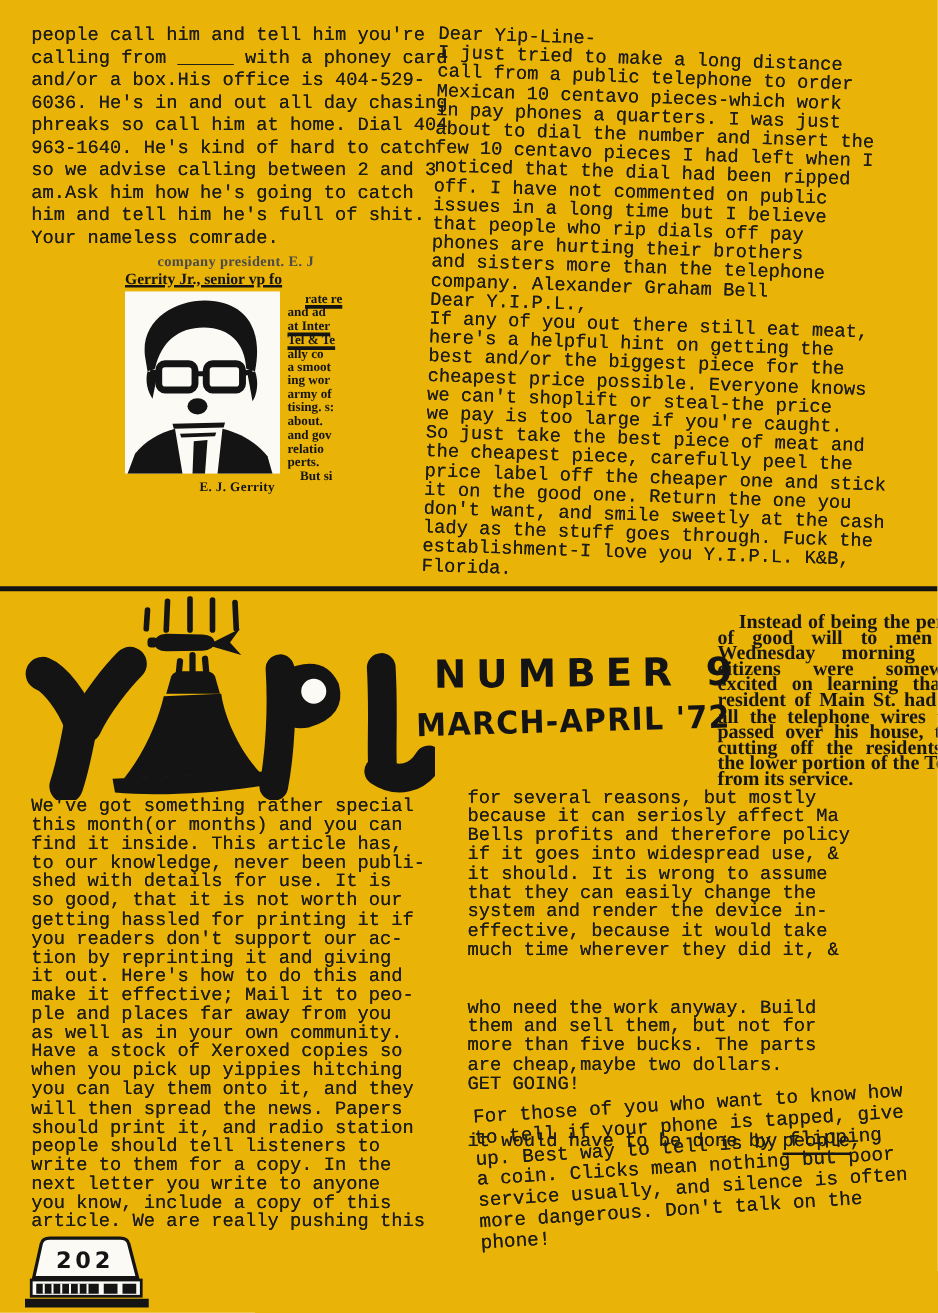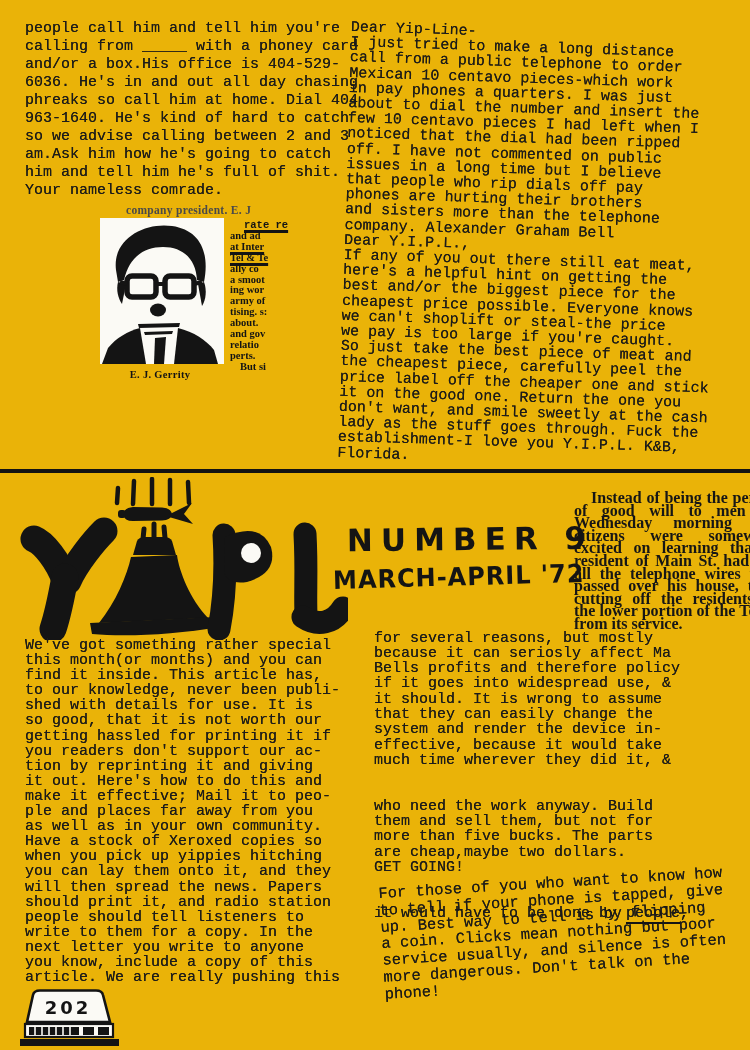--- a/index.html
+++ b/index.html
@@ -30,22 +30,22 @@
   .gerrity .h1{font-size:11.5px;font-weight:700;color:#4a4a4a;padding-left:26px;
     letter-spacing:.3px;white-space:nowrap;}
   .gerrity .h2{font-size:12.5px;font-weight:700;white-space:nowrap;
     text-decoration:underline;text-decoration-thickness:2px;}
   .gerrity .body-row{display:flex;margin-top:2px;}
   .gerrity .photo-col{width:130px;}
   .gerrity .frag-col{width:86px;font-size:10.5px;font-weight:700;line-height:10.9px;
     padding-top:2px;}
   .gerrity .frag-col .fr{white-space:nowrap;}
   .gerrity .frag-col .fu{text-decoration:underline;text-decoration-thickness:2.5px;}
-  .gerrity .frag-col .fr:first-child{padding-left:14px;font-family:Liberation Mono, monospace;}
-  .gerrity .caption{font-size:10.5px;font-weight:700;text-align:center;width:120px;
+  .gerrity .frag-col .fr:first-child{padding-left:14px;}
+  .gerrity .caption{font-size:10.5px;font-weight:700;text-align:right;width:120px;
     margin-top:1px;letter-spacing:.3px;}
 
   
   .issue-no{left:347px;top:521px;font-family:"DejaVu Sans","Liberation Sans",sans-serif;
     font-weight:800;font-size:31px;letter-spacing:8px;color:#141414;
     transform:rotate(-.6deg);}
   .issue-date{left:333px;top:563px;font-family:"DejaVu Sans","Liberation Sans",sans-serif;
     font-weight:800;font-size:24px;letter-spacing:1px;color:#141414;
     transform:rotate(-1.6deg) scaleY(1.05);}
   .news-clip{left:574px;top:492px;width:203px;
@@ -94,20 +94,21 @@
 the cheapest piece, carefully peel the
 price label off the cheaper one and stick
 it on the good one. Return the one you
 don't want, and smile sweetly at the cash
 lady as the stuff goes through. Fuck the
 establishment-I love you Y.I.P.L. K&amp;B,
 Florida.</div>
 
   <div class="abs gerrity">
     <div class="h1">company president. E. J</div>
+    <div class="h2">Gerrity Jr., senior vp fo</div>
     <div class="body-row">
       <div class="photo-col">
         
         <svg width="124" height="146" viewBox="0 0 124 146" aria-hidden="true">
           <rect x="0" y="0" width="124" height="146" fill="#fbfaf5"></rect>
           <path d="M16,52 C12,20 46,4 72,8 C100,12 110,34 104,64 L97,62 C96,42 84,29 63,29 C43,29 29,40 24,62 L18,64 Z" fill="#141414"></path>
           <path d="M18,64 C16,72 18,80 22,86 L26,66 Z" fill="#141414"></path>
           <path d="M104,64 C107,72 106,82 102,88 L98,66 Z" fill="#141414"></path>
           <rect x="27" y="58" width="29" height="21" rx="5" fill="none" stroke="#141414" stroke-width="5.5"></rect>
           <rect x="65" y="58" width="29" height="21" rx="5" fill="none" stroke="#141414" stroke-width="5.5"></rect>

